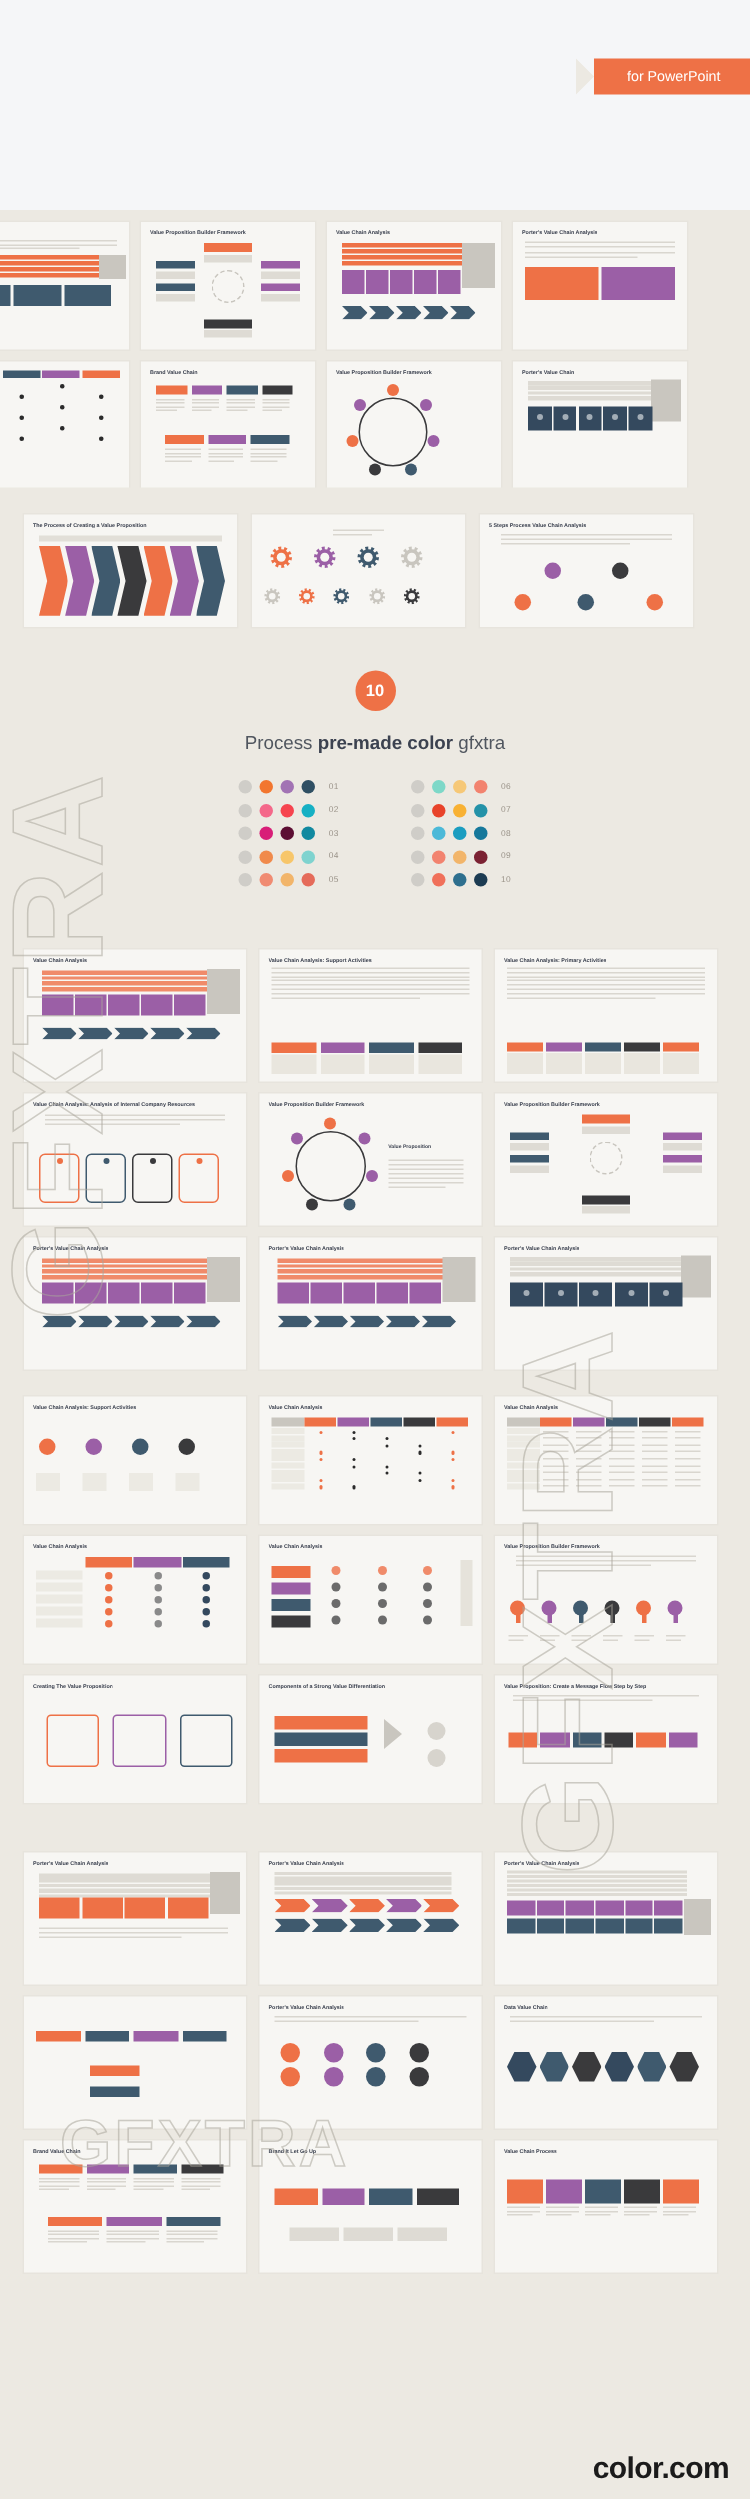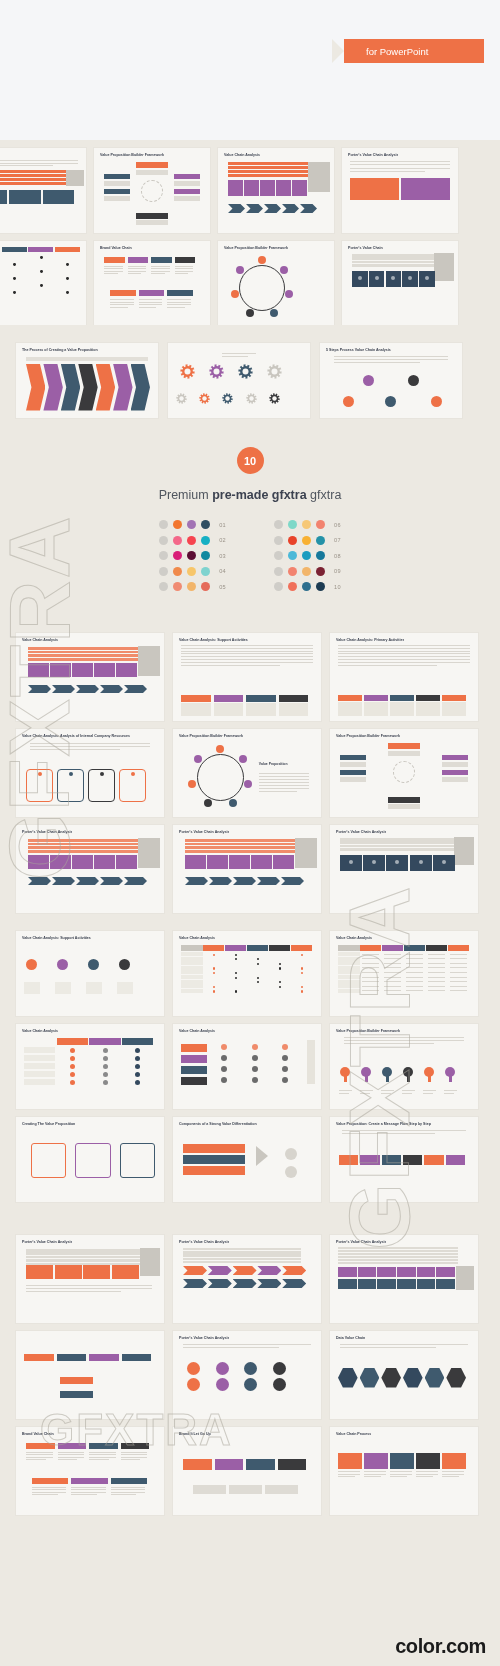--- a/index.html
+++ b/index.html
@@ -25,24 +25,24 @@
     left: 46px;
     top: 31px;
     font-size: 29px;
     font-weight: bold;
     color: #3c4250;
     letter-spacing: -0.6px;
     white-space: nowrap;
   }
   .ribbon {
     position: absolute;
-    right: 16px;
+    right: 0;
     top: 39px;
     height: 24px;
-    width: 140px;
+    width: 104px;
     background: #ee7146;
     display: flex;
     align-items: center;
   }
   .ribbon-notch {
     position: absolute;
     left: -12px;
     top: 0;
     width: 0; height: 0;
     border-top: 12px solid transparent;
@@ -364,21 +364,21 @@
       <div style="position:absolute;left:88.04px;top:31.5px;width:11px;height:11px;border-radius:50%;background:#3a3a3c;"></div>
       <div style="position:absolute;left:22.72px;top:52.5px;width:11px;height:11px;border-radius:50%;background:#ee7146;"></div>
       <div style="position:absolute;left:65.32000000000001px;top:52.5px;width:11px;height:11px;border-radius:50%;background:#3f5a6e;"></div>
       <div style="position:absolute;left:110.76px;top:52.5px;width:11px;height:11px;border-radius:50%;background:#ee7146;"></div>
     </div>
   </div>
 
 <div class="themes" id="themes-section" style="height:190px;padding-top:12px;">
   <div class="themes-badge">10</div>
   <div class="themes-head">
-    <span class="reg">Premium </span><b>pre-made gfxtra</b><span class="reg"> gfxtra</span>
+    <span class="reg">Process </span><b>pre-made color</b><span class="reg"> gfxtra</span>
   </div>
   <div class="swatch-grid">
     <div class="swatch-col" id="sw-left">
         <div class="swatch-row">
           <div class="dot" style="background:#cfcdc8;"></div>
           <div class="dot" style="background:#f2762f;"></div>
           <div class="dot" style="background:#a273b4;"></div>
           <div class="dot" style="background:#2f4f63;"></div>
           <div class="sw-label">01</div>
         </div>

